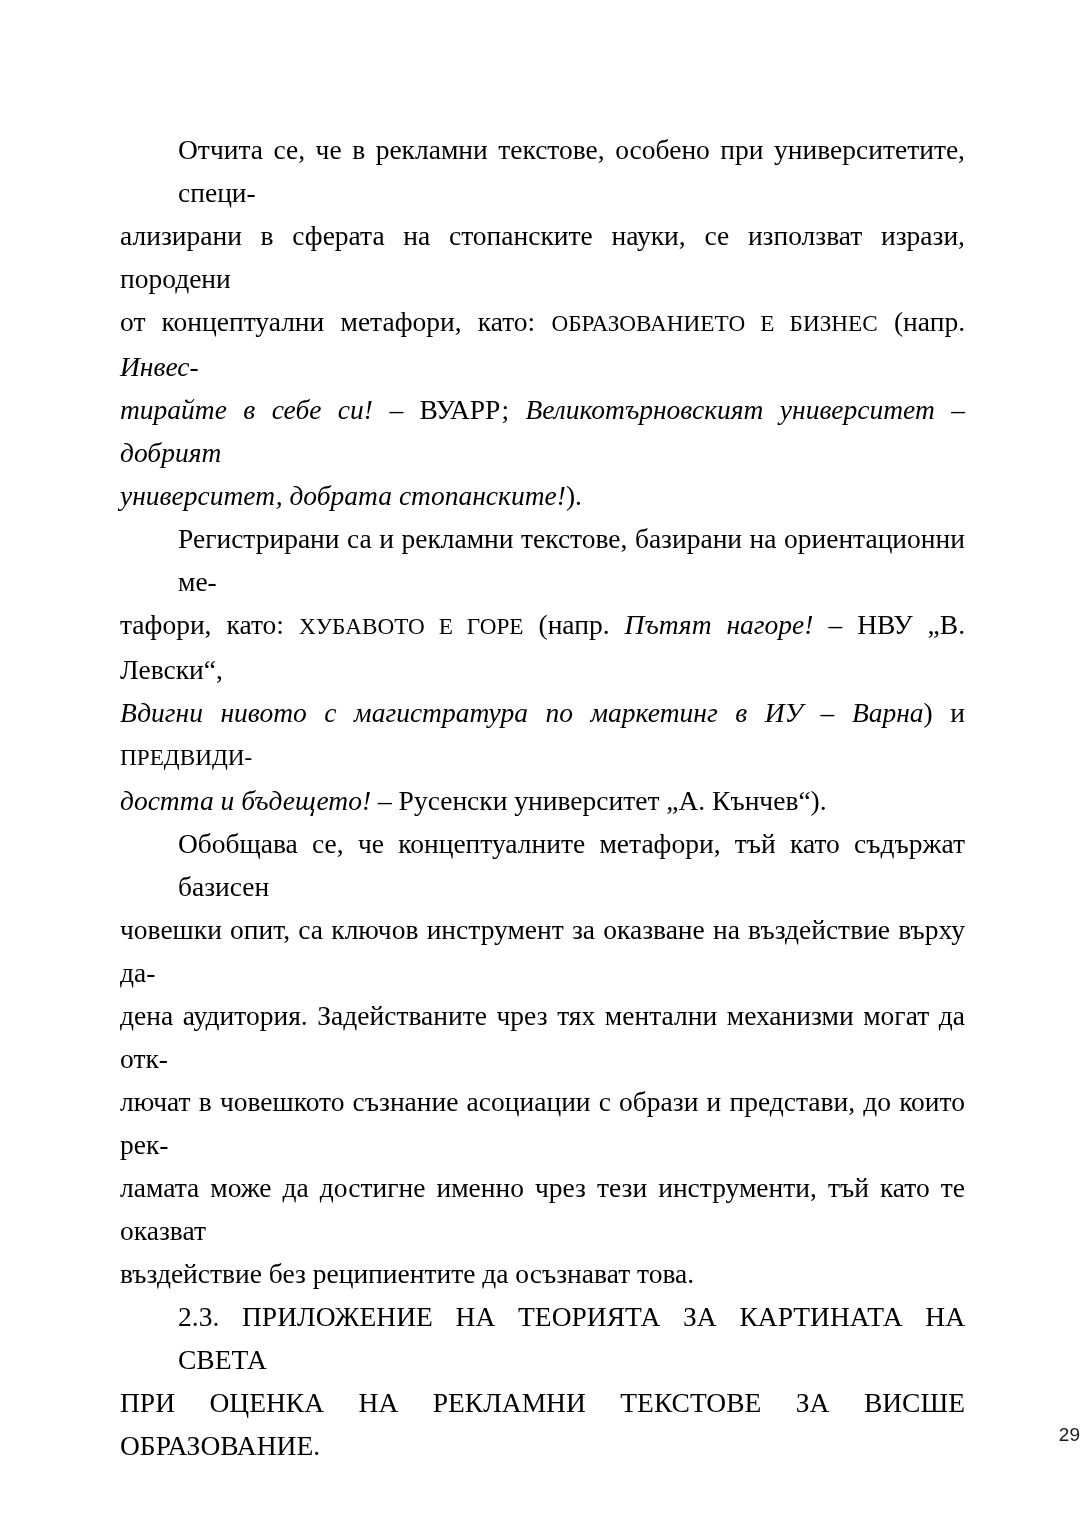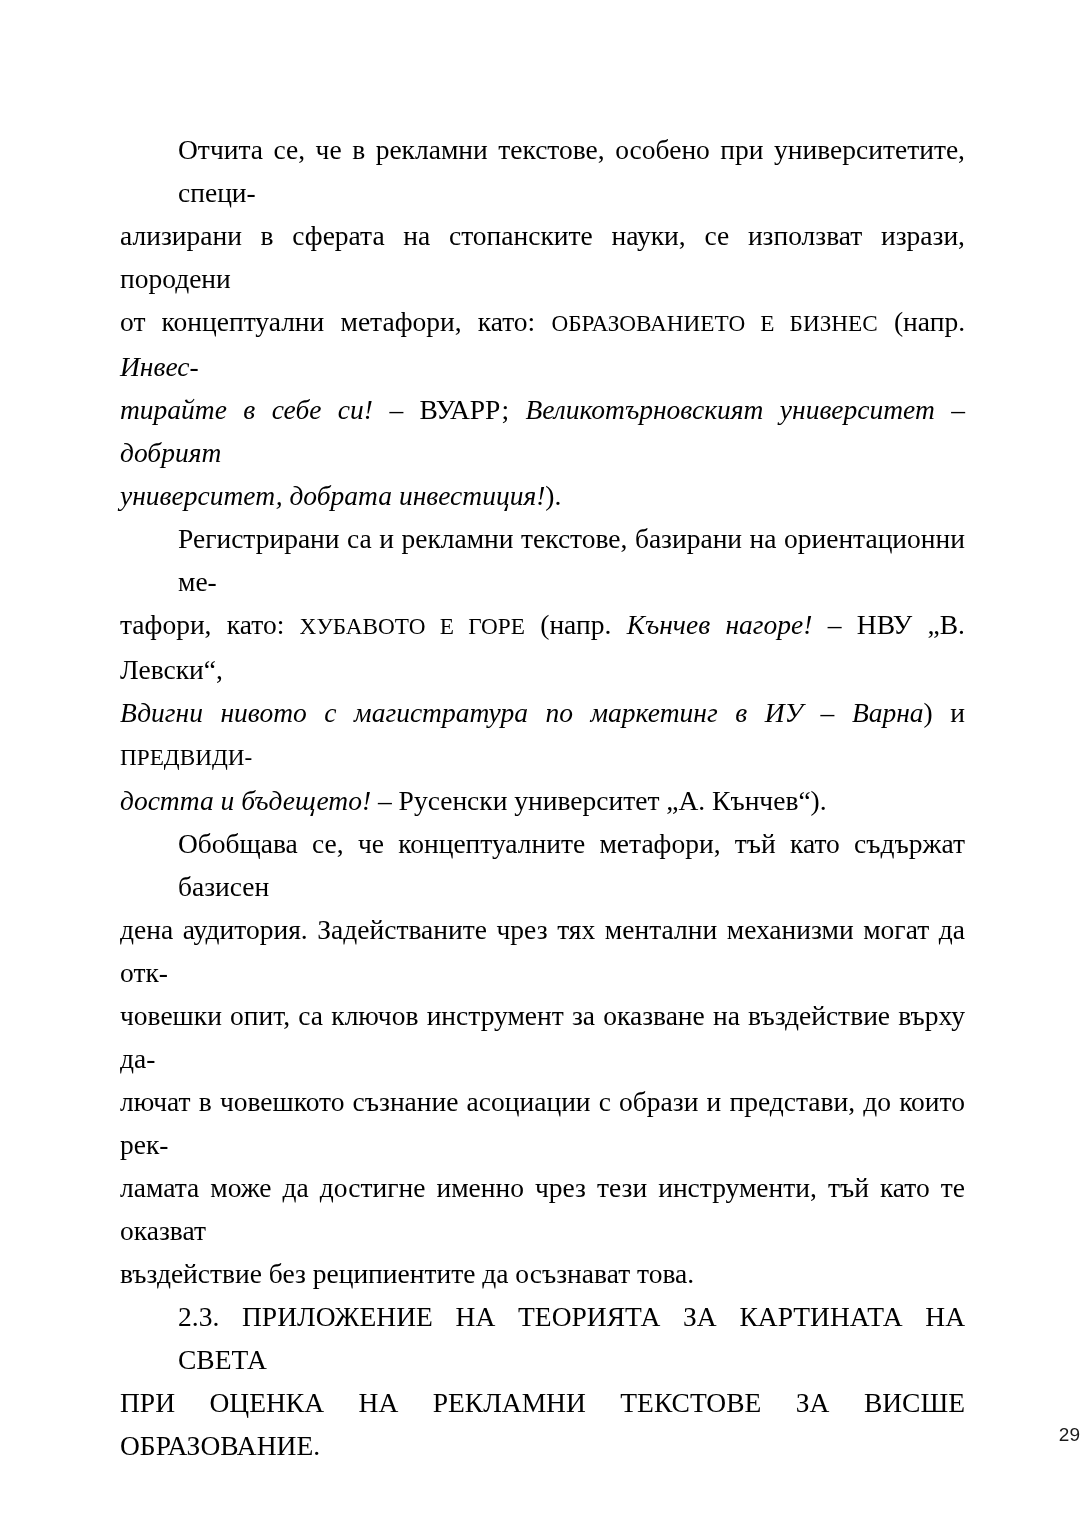--- a/index.html
+++ b/index.html
@@ -61,32 +61,32 @@
 </head>
 <body>
 
 <div class="page">
   <div class="text-block">
       <div class="paragraph">
         <div class="line j indent"><span class="seg-normal">Отчита се, че в рекламни текстове, особено при университетите, специ-</span></div>
         <div class="line j"><span class="seg-normal">ализирани в сферата на стопанските науки, се използват изрази, породени</span></div>
         <div class="line j"><span class="seg-normal">от концептуални метафори, като: </span><span class="seg-smallcaps">ОБРАЗОВАНИЕТО Е БИЗНЕС</span><span class="seg-normal"> (напр. </span><span class="seg-italic">Инвес-</span></div>
         <div class="line j"><span class="seg-italic">тирайте в себе си!</span><span class="seg-normal"> – ВУАРР; </span><span class="seg-italic">Великотърновският университет – добрият</span></div>
-        <div class="line"><span class="seg-italic">университет, добрата инвестиция!</span><span class="seg-normal">).</span></div>
+        <div class="line"><span class="seg-italic">университет, добрата стопанските!</span><span class="seg-normal">).</span></div>
       </div>
       <div class="paragraph">
         <div class="line j indent"><span class="seg-normal">Регистрирани са и рекламни текстове, базирани на ориентационни ме-</span></div>
-        <div class="line j"><span class="seg-normal">тафори, като: </span><span class="seg-smallcaps">ХУБАВОТО Е ГОРЕ</span><span class="seg-normal"> (напр. </span><span class="seg-italic">Кънчев нагоре!</span><span class="seg-normal"> – НВУ „В. Левски“,</span></div>
+        <div class="line j"><span class="seg-normal">тафори, като: </span><span class="seg-smallcaps">ХУБАВОТО Е ГОРЕ</span><span class="seg-normal"> (напр. </span><span class="seg-italic">Пътят нагоре!</span><span class="seg-normal"> – НВУ „В. Левски“,</span></div>
         <div class="line j"><span class="seg-italic">Вдигни нивото с магистратура по маркетинг в ИУ – Варна</span><span class="seg-normal">) и </span><span class="seg-smallcaps">ПРЕДВИДИ-</span></div>
         <div class="line"><span class="seg-italic">достта и бъдещето!</span><span class="seg-normal"> – Русенски университет „А. Кънчев“).</span></div>
       </div>
       <div class="paragraph">
         <div class="line j indent"><span class="seg-normal">Обобщава се, че концептуалните метафори, тъй като съдържат базисен</span></div>
+        <div class="line j"><span class="seg-normal">човешки опит, са ключов инструмент за оказване на въздействие върху да-</span></div>
         <div class="line j"><span class="seg-normal">дена аудитория. Задействаните чрез тях ментални механизми могат да отк-</span></div>
-        <div class="line j"><span class="seg-normal">човешки опит, са ключов инструмент за оказване на въздействие върху да-</span></div>
         <div class="line j"><span class="seg-normal">лючат в човешкото съзнание асоциации с образи и представи, до които рек-</span></div>
         <div class="line j"><span class="seg-normal">ламата може да достигне именно чрез тези инструменти, тъй като те оказват</span></div>
         <div class="line"><span class="seg-normal">въздействие без реципиентите да осъзнават това.</span></div>
       </div>
       <div class="paragraph">
         <div class="line j indent"><span class="seg-heading">2.3. ПРИЛОЖЕНИЕ НА ТЕОРИЯТА ЗА КАРТИНАТА НА СВЕТА</span></div>
         <div class="line j"><span class="seg-heading">ПРИ ОЦЕНКА НА РЕКЛАМНИ ТЕКСТОВЕ ЗА ВИСШЕ ОБРАЗОВАНИЕ.</span></div>
       </div>
     </div>
   <div class="page-number">29</div>

